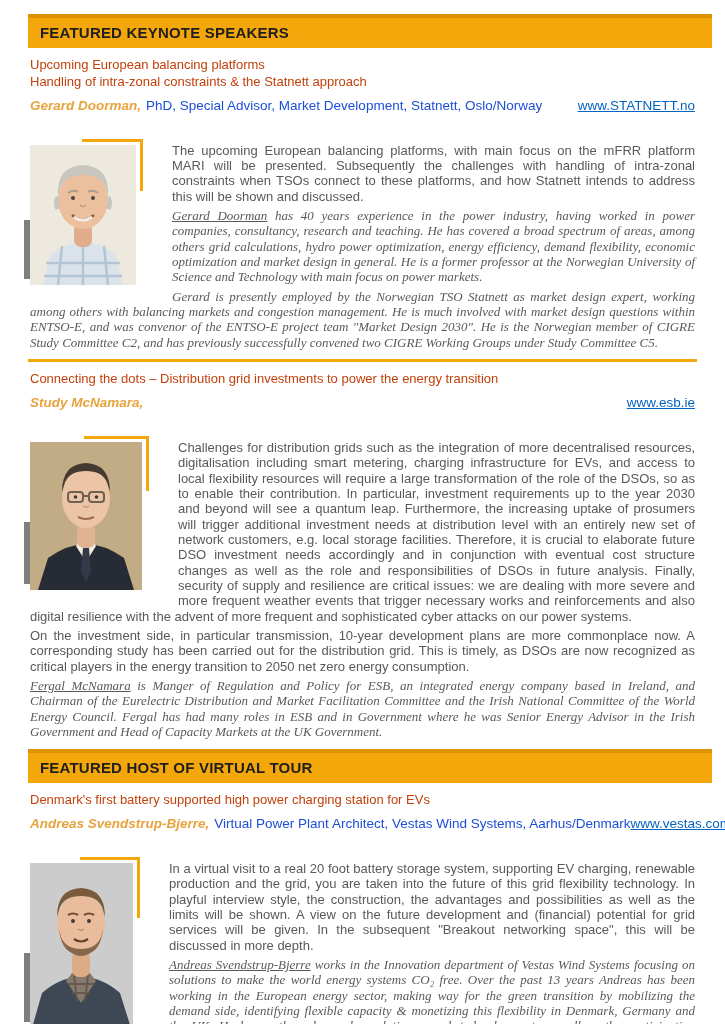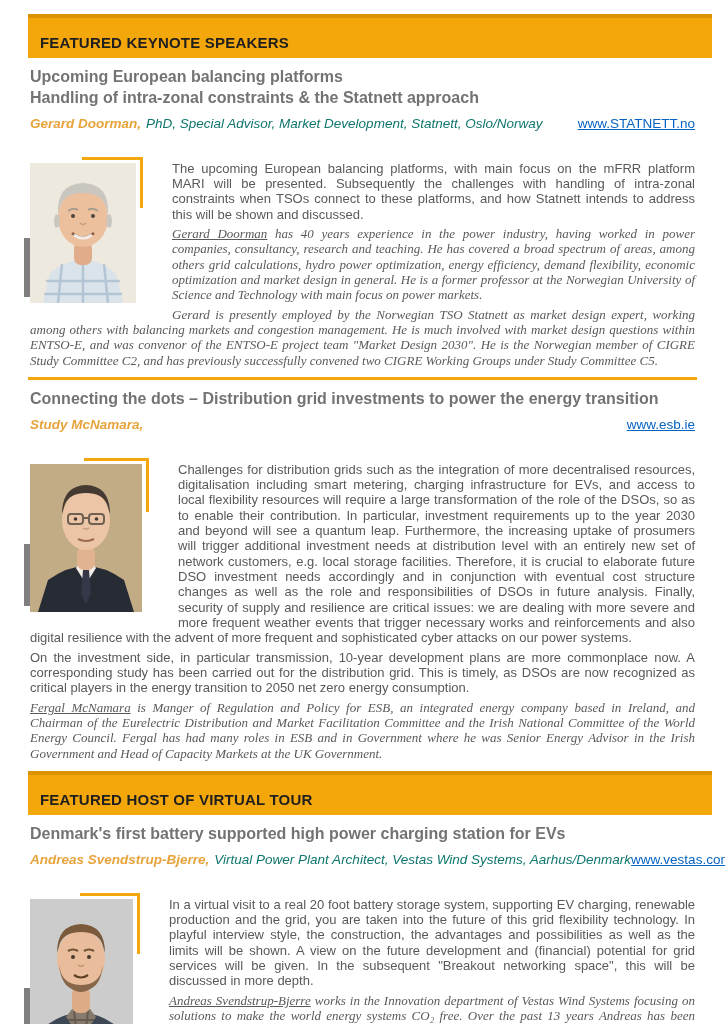--- a/index.html
+++ b/index.html
@@ -8,28 +8,28 @@
     width:725px; height:1024px; overflow:hidden;
     font-family:"Liberation Sans", sans-serif;
     color:#595959;
   }
   .page { padding:14px 30px 0 30px; }
 
   .band {
     background:var(--accent-yellow,#F3A70B);
     border-top:4px solid var(--accent-dark,#DB9303);
     margin:0 -17px 9px -2px;
-    padding:16px 12px 7px;
+    padding:6px 12px 7px;
     font-size:15px; font-weight:bold; color:#1f1f1f;
     letter-spacing:.2px;
   }
-  .talk-title { font-size:16px; font-weight:bold; color:#737373; line-height:1.3; }
+  .talk-title { font-size:13px; font-weight:normal; color:#c2410c; line-height:1.3; }
   .speaker-row { display:flex; align-items:baseline; margin:7px 0 6px; font-size:13.5px; }
   .speaker-name { color:var(--name-orange,#E7A33C); font-weight:bold; font-style:italic; white-space:nowrap; }
-  .speaker-role { font-style:italic; color:#0f766e; margin-left:5px; white-space:nowrap; }
+  .speaker-role { color:#1d4ed8; margin-left:5px; white-space:nowrap; }
   .speaker-link { margin-left:auto; color:var(--link-blue,#0563C1); text-decoration:underline; white-space:nowrap; }
 
   .flow { font-size:13px; line-height:1.18; text-align:justify;margin-top:30px; }
   .flow p + p { margin-top:4px; }
   .bio { font-style:italic;font-family:Liberation Serif, serif; }
   .bio-name { text-decoration:underline; }
   .talk-body::after { content:""; display:block; clear:both; }
 
   .photo-wrap { float:left; position:relative; margin:2px 36px 4px 0; }
   .photo-wrap svg { position:relative; z-index:1; display:block; }

